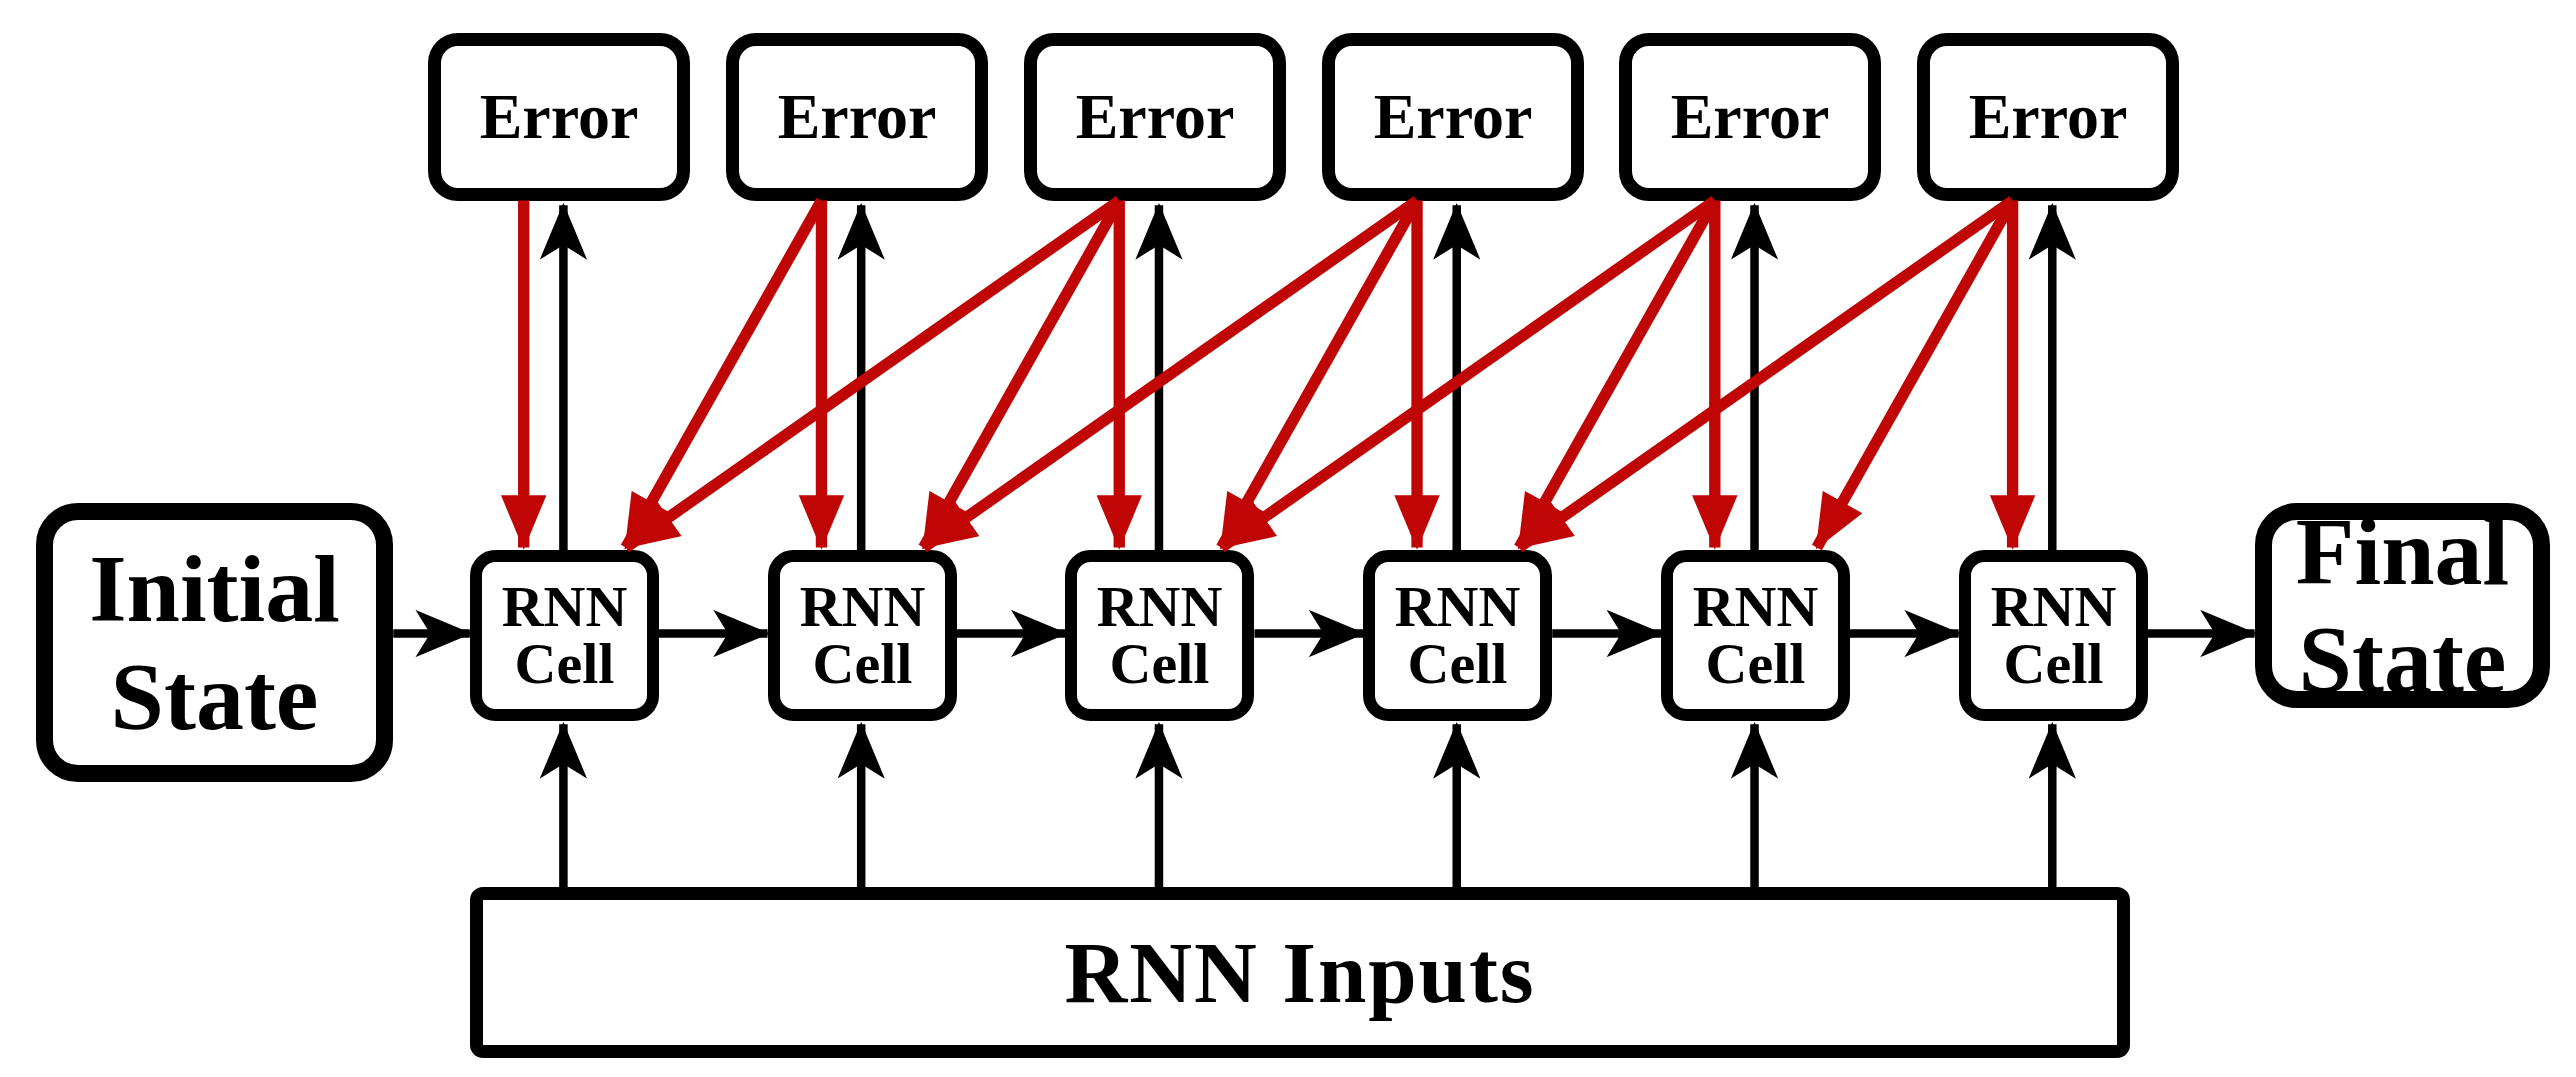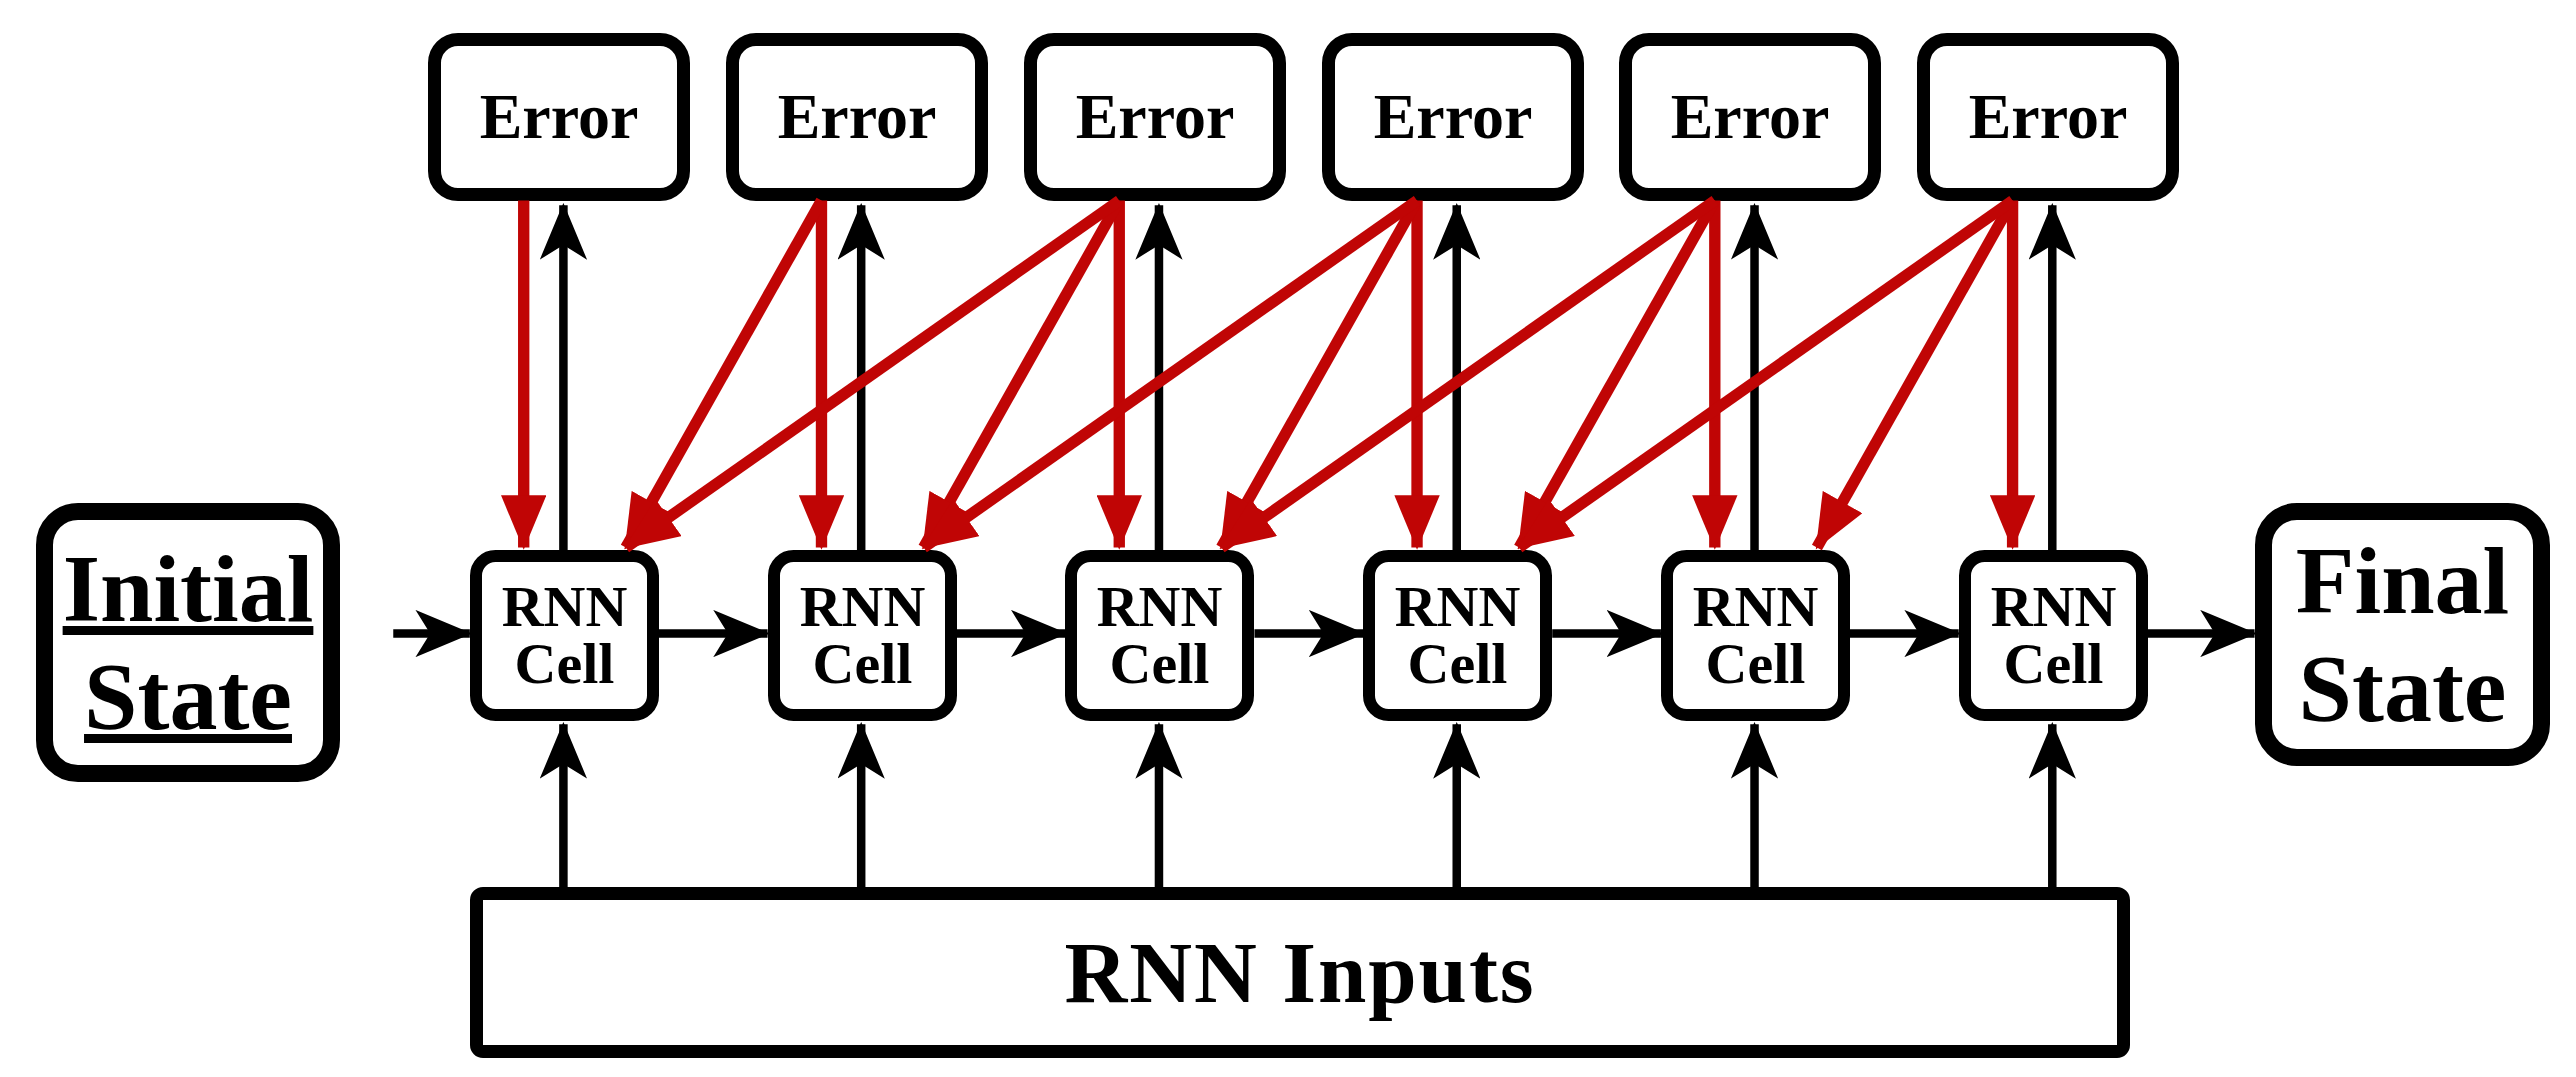--- a/index.html
+++ b/index.html
@@ -18,26 +18,26 @@
   .cell-box{border-radius:25.5px;border-width:12.3px;font-size:58px;line-height:0.98;}
   .state-box{border-radius:42px;border-width:17px;font-size:96px;line-height:1.12;}
   .inputs-box{border-radius:13px;border-width:13.2px;font-size:87px;letter-spacing:1.9px;line-height:1;}
   #arrows{position:absolute;left:0;top:0;pointer-events:none;}
 </style>
 </head>
 <body>
 
 <div id="canvas">
 
-  <div class="box state-box" id="initial-state" style="left:36px;top:503px;width:304px;height:279px;text-decoration:underline;">
+  <div class="box state-box" id="initial-state" style="left:36px;top:503px;width:357px;height:279px;">
     <span>Initial</span>
     <span>State</span>
   </div>
 
-  <div class="box state-box" id="final-state" style="left:2255px;top:503px;width:295px;height:263px;">
+  <div class="box state-box" id="final-state" style="left:2255px;top:503px;width:295px;height:205px;">
     <span>Final</span>
     <span>State</span>
   </div>
 
   <div class="box inputs-box" id="rnn-inputs" style="left:470px;top:887px;width:1660px;height:171px;">
     <span>RNN Inputs</span>
   </div>
 
   <div id="repeat-root">
       <div class="box error-box" style="left: 428px; top: 33px; width: 262px; height: 168px;">

